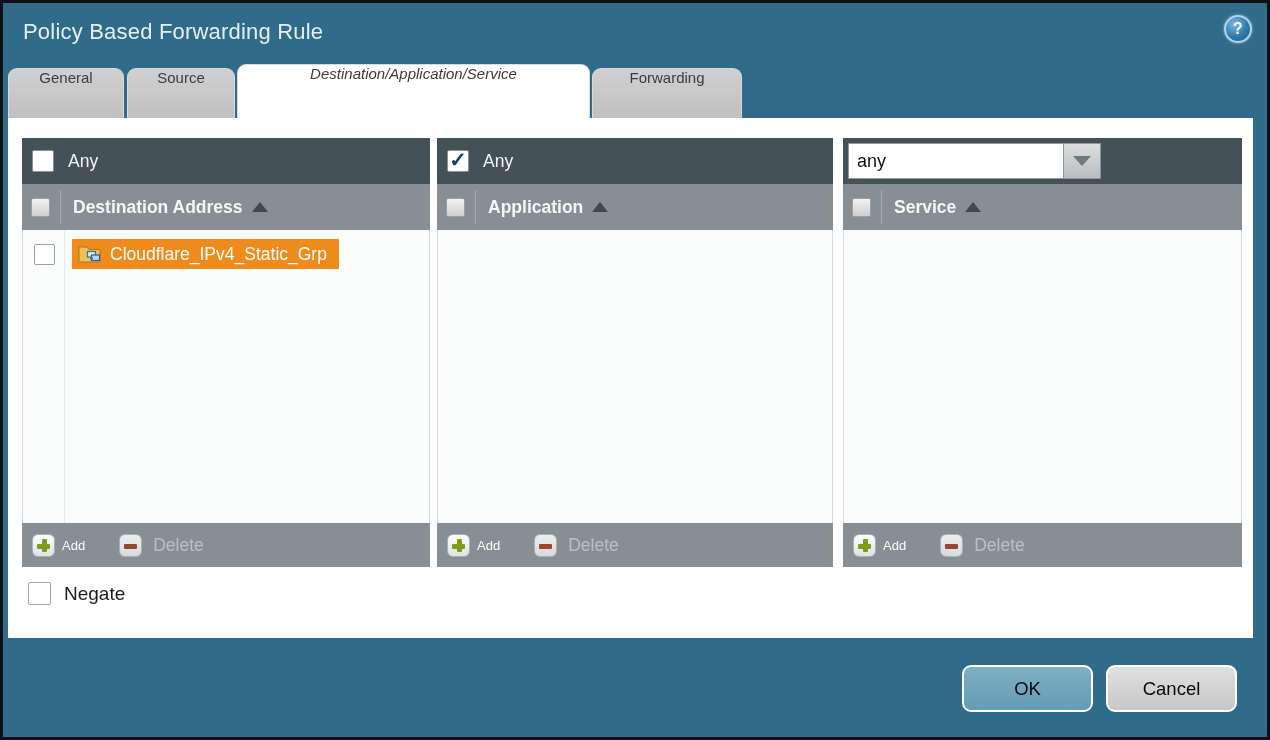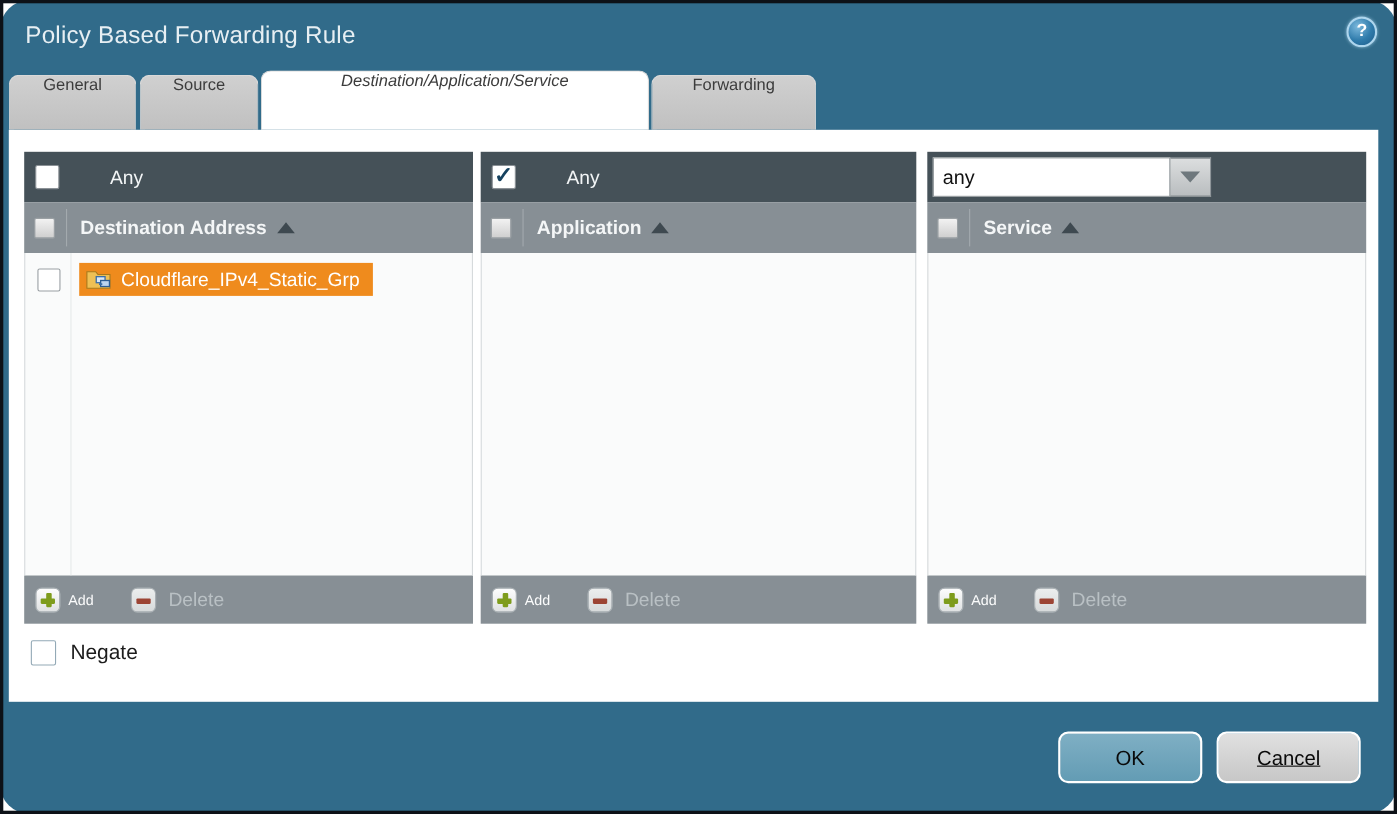--- a/index.html
+++ b/index.html
@@ -1,19 +1,19 @@
 <!DOCTYPE html>
 <html><head>
 <meta charset="utf-8">
 <style>
   * { box-sizing: border-box; margin: 0; padding: 0; }
   html, body { width: 1270px; height: 740px; overflow: hidden; }
   body { font-family: "Liberation Sans", sans-serif; }
 
-  .frame { position: relative; width: 1270px; height: 740px; background: #316b8a; border-radius: 27px; }
+  .frame { position: relative; width: 1270px; height: 740px; background: #316b8a; }
   .outer-border { position: absolute; inset: 0; border: 3px solid #0d1117; pointer-events: none; z-index: 60; }
 
   
   .title { position: absolute; left: 23px; top: 19px; font-size: 22px; font-weight: 400; color: #e7eff3; letter-spacing: 0.2px; }
   .help-btn { position: absolute; left: 1224px; top: 15px; width: 28px; height: 28px; border-radius: 50%;
     background: radial-gradient(circle at 35% 30%, #7db9dd, #2f7bab 55%, #1d5c8a);
     border: 2px solid #aed6ee; box-shadow: 0 0 3px rgba(180,220,240,.7);
     display: flex; align-items: center; justify-content: center;
     color: #ffffff; font-size: 16px; font-weight: bold; cursor: pointer; }
 
@@ -30,21 +30,21 @@
 
   
   .content { position: absolute; left: 8px; top: 118px; width: 1245px; height: 520px; background: #ffffff; z-index: 2; }
 
   
   .col { position: absolute; top: 20px; height: 429px; }
   .col-dest { left: 14px; width: 408px; }
   .col-apps { left: 429px; width: 396px; }
   .col-svc  { left: 835px; width: 399px; }
 
-  .anybar { height: 46px; background: #455158; display: flex; align-items: center; padding-left: 10px; gap: 32px; }
+  .anybar { height: 46px; background: #455158; display: flex; align-items: center; padding-left: 10px; }
   .anybar .cb { width: 22px; height: 22px; background: #ffffff; border: 1px solid #8b9196; border-radius: 2px;
     display: flex; align-items: center; justify-content: center; cursor: pointer; }
   .anybar .cb .check { color: #16425f; font-size: 21px; font-weight: bold; line-height: 1; margin-top: -3px; }
   .anybar .any-label { color: #f2f5f6; font-size: 17.5px; margin-left: 14px; }
 
   .subheader { height: 46px; background: #878f95; display: flex; align-items: center; padding-left: 9px; font-weight: bold; }
   .cb-disabled { width: 19px; height: 19px; background: linear-gradient(#f2f2f2, #cfcfcf); border: 1px solid #9aa0a4;
     border-radius: 2px; cursor: pointer; }
   .subheader .divider { width: 1px; height: 34px; background: #a3aaae; margin: 0 12px 0 10px; }
   .sort-header { display: flex; align-items: center; cursor: pointer; }
@@ -85,21 +85,21 @@
 
   
   .negate { position: absolute; left: 20px; top: 464px; display: flex; align-items: center; gap: 13px; }
   .negate .cb-negate { width: 23px; height: 23px; background: #ffffff; border: 1px solid #93a9b6; border-radius: 2px; cursor: pointer; }
   .negate .negate-label { font-size: 19px; color: #1c1c1c; }
 
   
   .btn { position: absolute; top: 665px; width: 131px; height: 47px; border-radius: 9px; border: 2px solid #ffffff;
     display: flex; align-items: center; justify-content: center; font-size: 18.5px; color: #0a0a0a; cursor: pointer; }
   .btn-ok { left: 962px; background: linear-gradient(#7fafc4, #639cb4); }
-  .btn-cancel { left: 1106px; background: linear-gradient(#e0e0e0, #c7c7c7); text-decoration: underline; }
+  .btn-cancel { left: 1106px; background: linear-gradient(#e0e0e0, #c7c7c7); }
 </style>
 </head>
 <body>
 
 <div class="frame">
 
   <div class="title">Policy Based Forwarding Rule</div>
   <div class="help-btn">
     <span>?</span>
   </div>

